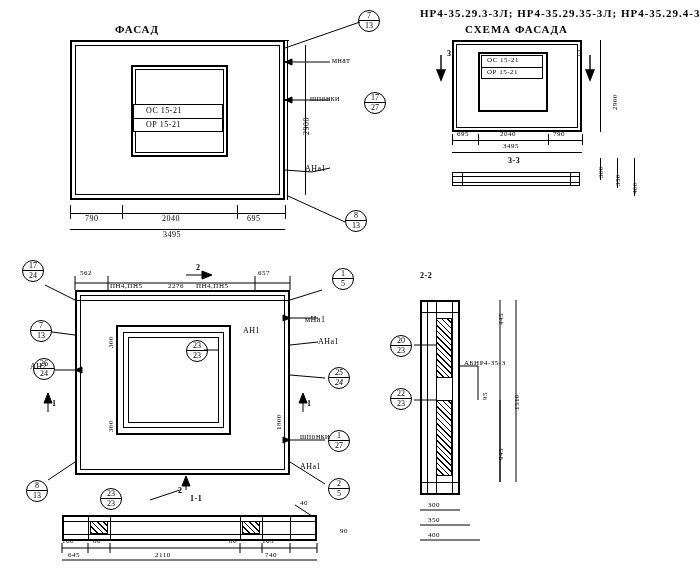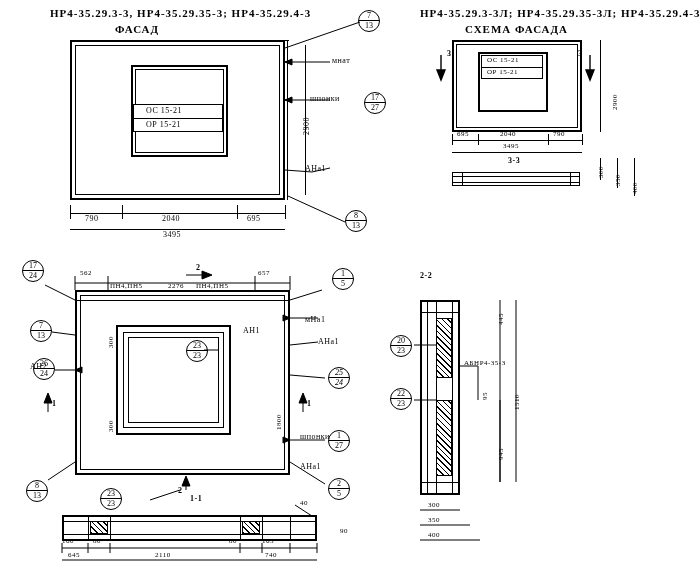--- a/index.html
+++ b/index.html
@@ -30,21 +30,20 @@
   .cal span{display:block;}
   .cal .top{border-bottom:1px solid #000;}
   .rot{transform-origin:0 0;transform:rotate(-90deg);}
   svg{position:absolute;left:0;top:0;overflow:visible;}
 </style>
 </head>
 <body>
 
 <div id="sheet">
 
-  <div class="t ttl" style="left:50px;top:8px;">НР4-35.29.3-3, НР4-35.29.35-3; НР4-35.29.4-3</div>
   <div class="t ttl" style="left:420px;top:8px;">НР4-35.29.3-3Л; НР4-35.29.35-3Л; НР4-35.29.4-3Л</div>
   <div class="t ttl" style="left:115px;top:24px;">ФАСАД</div>
   <div class="t ttl" style="left:465px;top:24px;">СХЕМА ФАСАДА</div>
 
   <div class="box2" style="left:70px;top:40px;width:215px;height:160px;"></div>
   <div class="box" style="left:75px;top:45px;width:205px;height:150px;"></div>
 
   <div class="box2" style="left:131px;top:65px;width:97px;height:92px;"></div>
   <div class="box" style="left:135px;top:69px;width:89px;height:84px;"></div>
 

